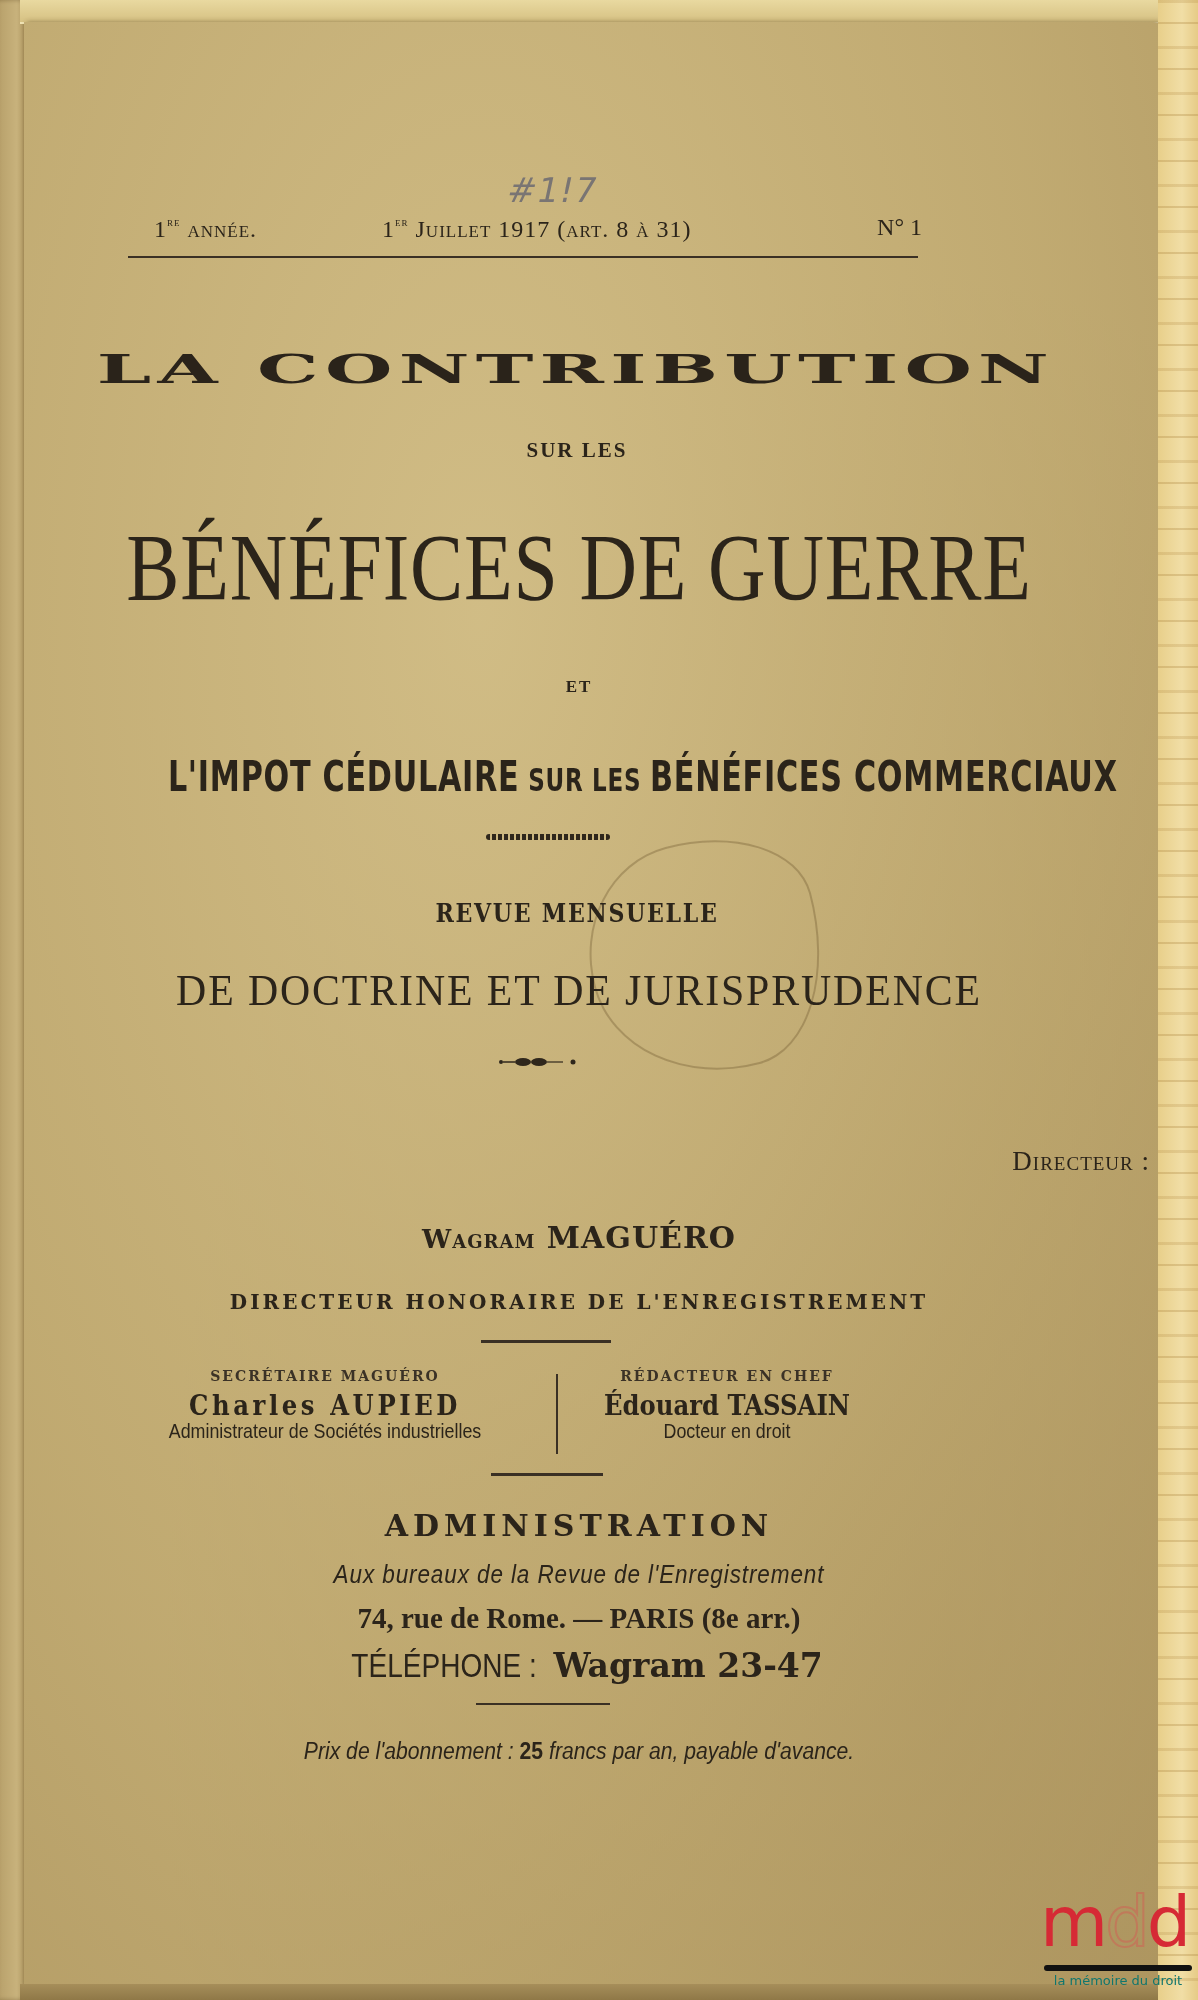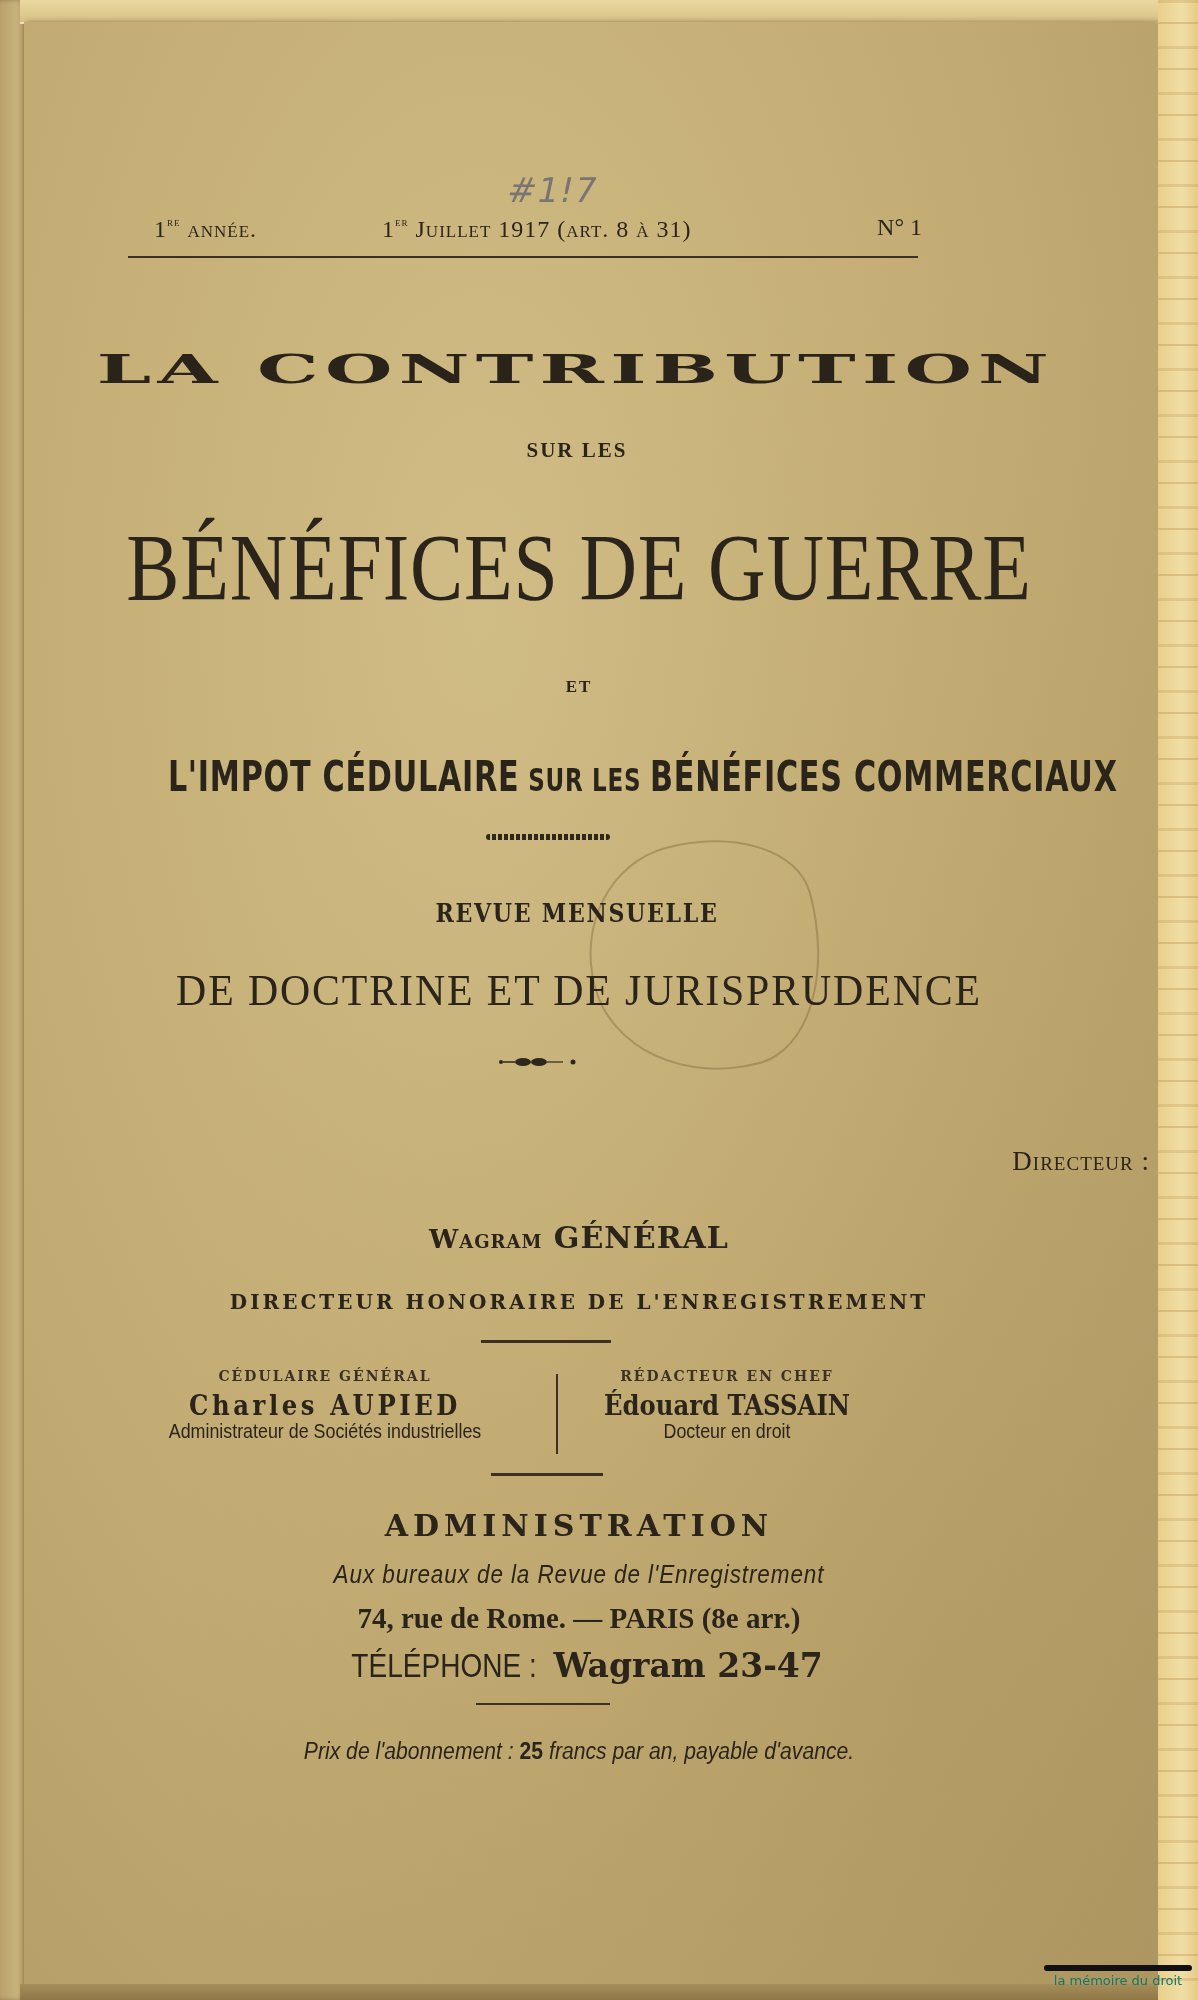--- a/index.html
+++ b/index.html
@@ -156,41 +156,42 @@
 <svg class="ornament" viewBox="0 0 95 14">
   <circle cx="6" cy="7" r="2" fill="#2f271c"></circle>
   <line x1="8" y1="7" x2="20" y2="7" stroke="#2f271c" stroke-width="1.5"></line>
   <ellipse cx="28" cy="7" rx="8" ry="4" fill="#2f271c"></ellipse>
   <ellipse cx="44" cy="7" rx="8" ry="4" fill="#2f271c"></ellipse>
   <line x1="52" y1="7" x2="68" y2="7" stroke="#2f271c" stroke-width="1.2"></line>
   <circle cx="78" cy="7" r="2.5" fill="#2f271c"></circle>
 </svg>
 
 <div class="row t-directeur-label">Directeur :</div>
-<div class="row t-director-name"><span class="sc">Wagram</span><span> GÉNÉRAL</span></div>
+<div class="row t-director-name"><span class="sc">Wagram</span><span> MAGUÉRO</span></div>
 <div class="row t-director-title">DIRECTEUR HONORAIRE DE L'ENREGISTREMENT</div>
 <div class="line-rule" style="top:1340px;left:481px;width:130px;height:3px;"></div>
 
 <div class="col col-left">
-  <div class="role">CÉDULAIRE GÉNÉRAL</div>
+  <div class="role">SECRÉTAIRE MAGUÉRO</div>
   <div class="name spaced">Charles AUPIED</div>
   <div class="desc">Administrateur de Sociétés industrielles</div>
 </div>
 <div class="col-divider"></div>
 <div class="col col-right">
   <div class="role">RÉDACTEUR EN CHEF</div>
   <div class="name">Édouard TASSAIN</div>
   <div class="desc">Docteur en droit</div>
 </div>
 <div class="line-rule" style="top:1473px;left:491px;width:112px;height:3px;"></div>
 
 <div class="row t-admin">ADMINISTRATION</div>
 <div class="row t-bureaux">Aux bureaux de la Revue de l'Enregistrement</div>
 <div class="row t-address">74, rue de Rome. — PARIS (8e arr.)</div>
 <div class="row t-phone"><span class="lbl">TÉLÉPHONE : </span><span class="val">Wagram 23-47</span></div>
 <div class="line-rule" style="top:1703px;left:476px;width:134px;height:2px;"></div>
 
 <div class="row t-price"><span>Prix de l'abonnement : </span><b>25</b><span> francs par an, payable d'avance.</span></div>
 
 <div class="logo">
+  <div class="logo-text"><span>m</span><span class="hollow">d</span><span>d</span></div>
   <div class="logo-bar"></div>
   <div class="logo-tag">la mémoire du droit</div>
 </div>
 
 </body></html>

